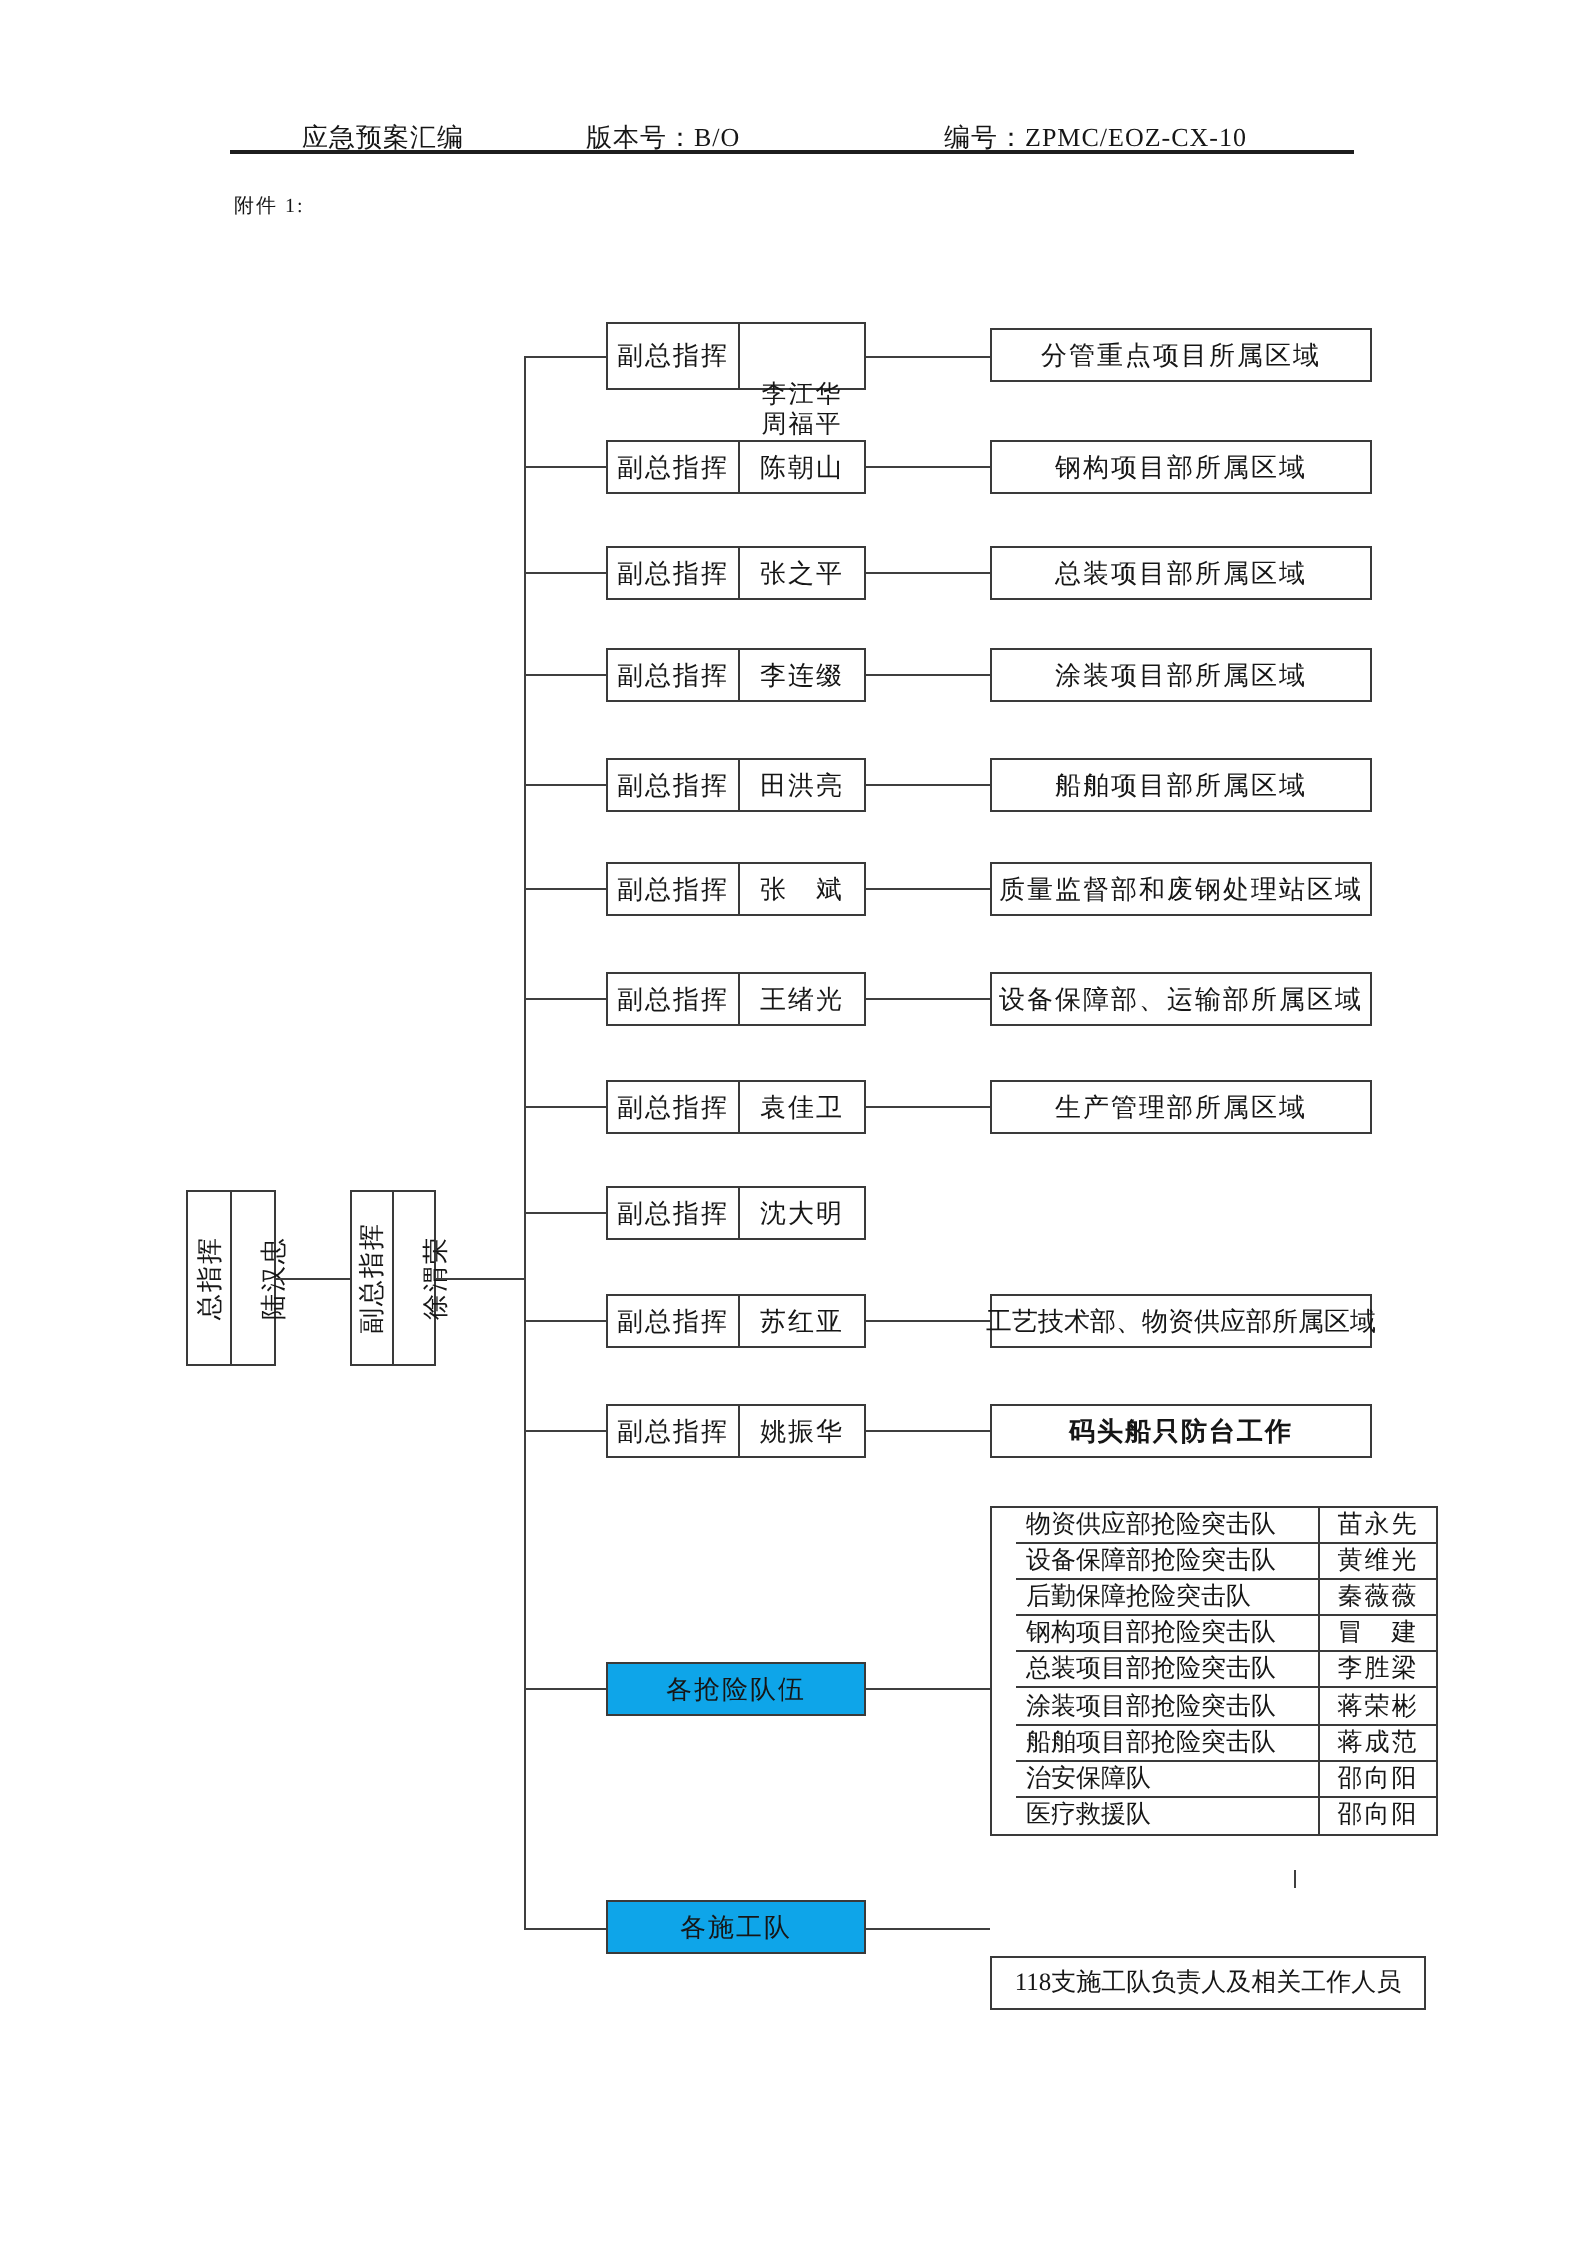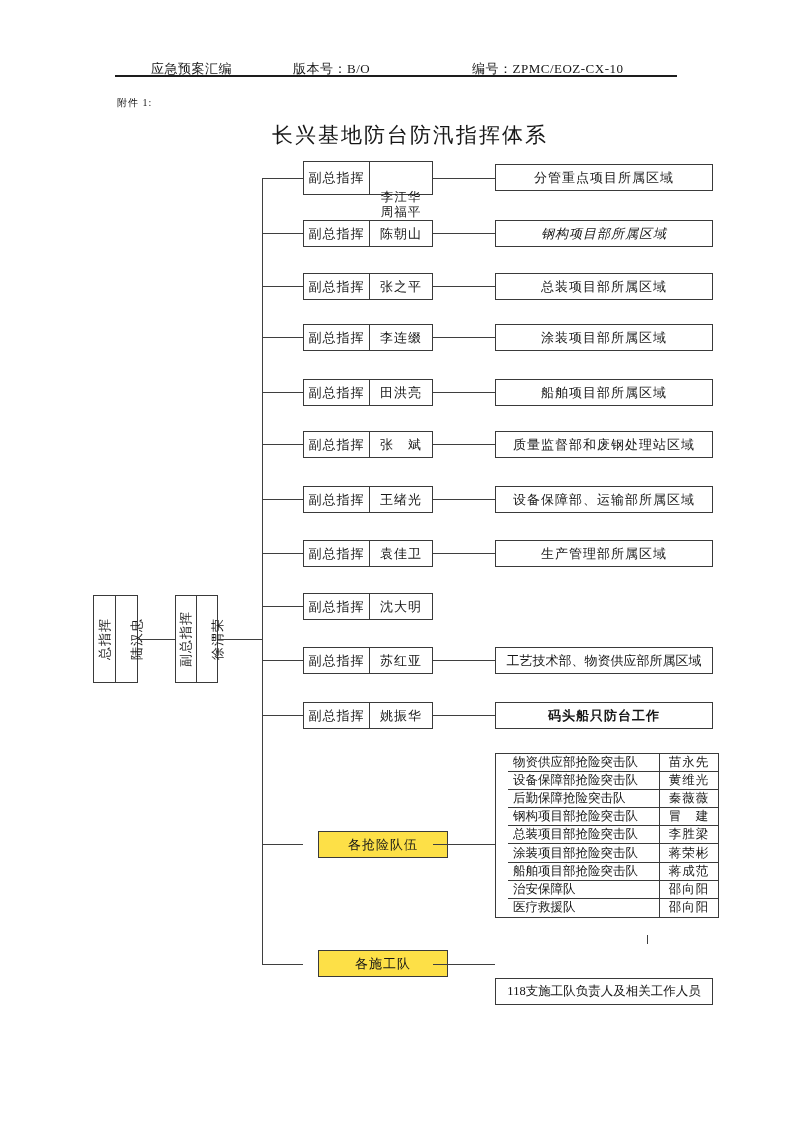--- a/index.html
+++ b/index.html
@@ -20,29 +20,29 @@
   .vcell.first{border-right:1px solid #3a3a3a;}
   .vtext{transform:rotate(-90deg);white-space:nowrap;font-size:13px;letter-spacing:1px;}
   
   .dbox{position:absolute;left:303px;width:130px;height:27px;border:1px solid #3a3a3a;
         background:#fff;box-sizing:border-box;display:flex;font-size:13px;}
   .role{width:66px;border-right:1px solid #3a3a3a;box-sizing:border-box;display:flex;
         align-items:center;justify-content:center;letter-spacing:1px;}
   .dname{flex:1;display:flex;align-items:center;justify-content:center;letter-spacing:1px;
         white-space:pre-line;text-align:center;line-height:1.2;}
   
-  .rbox{position:absolute;left:495px;width:218px;height:27px;border:1px solid #3a3a3a;background:#fff;
+  .rbox{position:absolute;left:495px;width:191px;height:27px;border:1px solid #3a3a3a;background:#fff;
         box-sizing:border-box;display:flex;align-items:center;justify-content:center;
         font-size:13px;letter-spacing:1px;white-space:nowrap;}
   .br{left:262px;width:41px;}   
   .cn{left:433px;width:62px;}   
   
-  .lbox{position:absolute;left:303px;width:130px;height:27px;border:1px solid #3a3a3a;background:#fde047;
+  .lbox{position:absolute;left:303px;width:130px;height:27px;border:1px solid #3a3a3a;background:#0ea5e9;
         box-sizing:border-box;display:flex;align-items:center;justify-content:center;
-        font-size:13px;letter-spacing:1px;margin-left:15px;}
+        font-size:13px;letter-spacing:1px;}
   
   .tbl{position:absolute;left:495px;top:753px;width:224px;border:1px solid #3a3a3a;background:#fff;box-sizing:border-box;padding-left:12px;}
   .trow{display:flex;height:18.1px;border-bottom:1px solid #3a3a3a;box-sizing:border-box;}
   .trow:last-child{border-bottom:none;}
   .tteam{width:152px;border-right:1px solid #3a3a3a;box-sizing:border-box;display:flex;
         align-items:center;padding-left:5px;font-size:12.5px;white-space:nowrap;}
   .tleader{flex:1;display:flex;align-items:center;justify-content:center;font-size:12.5px;
         letter-spacing:1px;white-space:pre;}
   .detailbox{position:absolute;left:495px;top:950px;width:218px;height:27px;border:1px solid #3a3a3a;
         background:#fff;box-sizing:border-box;display:flex;align-items:center;justify-content:center;
@@ -52,21 +52,20 @@
 <body>
 
 <div class="page">
 
   <div class="hdr" style="left:115px;margin-left:36px;">应急预案汇编</div>
   <div class="hdr" style="left:293px;">版本号：B/O</div>
   <div class="hdr" style="left:472px;">编号：ZPMC/EOZ-CX-10</div>
   <div class="hdr-rule"></div>
 
   <div class="attach">附件 1:</div>
-  <div class="doctitle">长兴基地防台防汛指挥体系</div>
 
   <div class="vbox" style="left:93px;top:595px;width:45px;height:88px;">
     <div class="vcell first" style="width:21px;">
       <span class="vtext">总指挥</span>
     </div>
     <div class="vcell" style="flex:1;">
       <span class="vtext">陆汉忠</span>
     </div>
   </div>
   <div class="vbox" style="left:175px;top:595px;width:43px;height:88px;">
@@ -90,21 +89,21 @@
   </div>
   <div class="ln h cn" style="top:178px;"></div>
   <div class="rbox" style="top:164px;">分管重点项目所属区域</div>
 
   <div class="ln h br" style="top:233px;"></div>
   <div class="dbox" style="top:220px;">
     <div class="role">副总指挥</div>
     <div class="dname">陈朝山</div>
   </div>
   <div class="ln h cn" style="top:233px;"></div>
-  <div class="rbox" style="top:220px;font-style:italic;">钢构项目部所属区域</div>
+  <div class="rbox" style="top:220px;">钢构项目部所属区域</div>
 
   <div class="ln h br" style="top:286px;"></div>
   <div class="dbox" style="top:273px;">
     <div class="role">副总指挥</div>
     <div class="dname">张之平</div>
   </div>
   <div class="ln h cn" style="top:286px;"></div>
   <div class="rbox" style="top:273px;">总装项目部所属区域</div>
 
   <div class="ln h br" style="top:337px;"></div>

